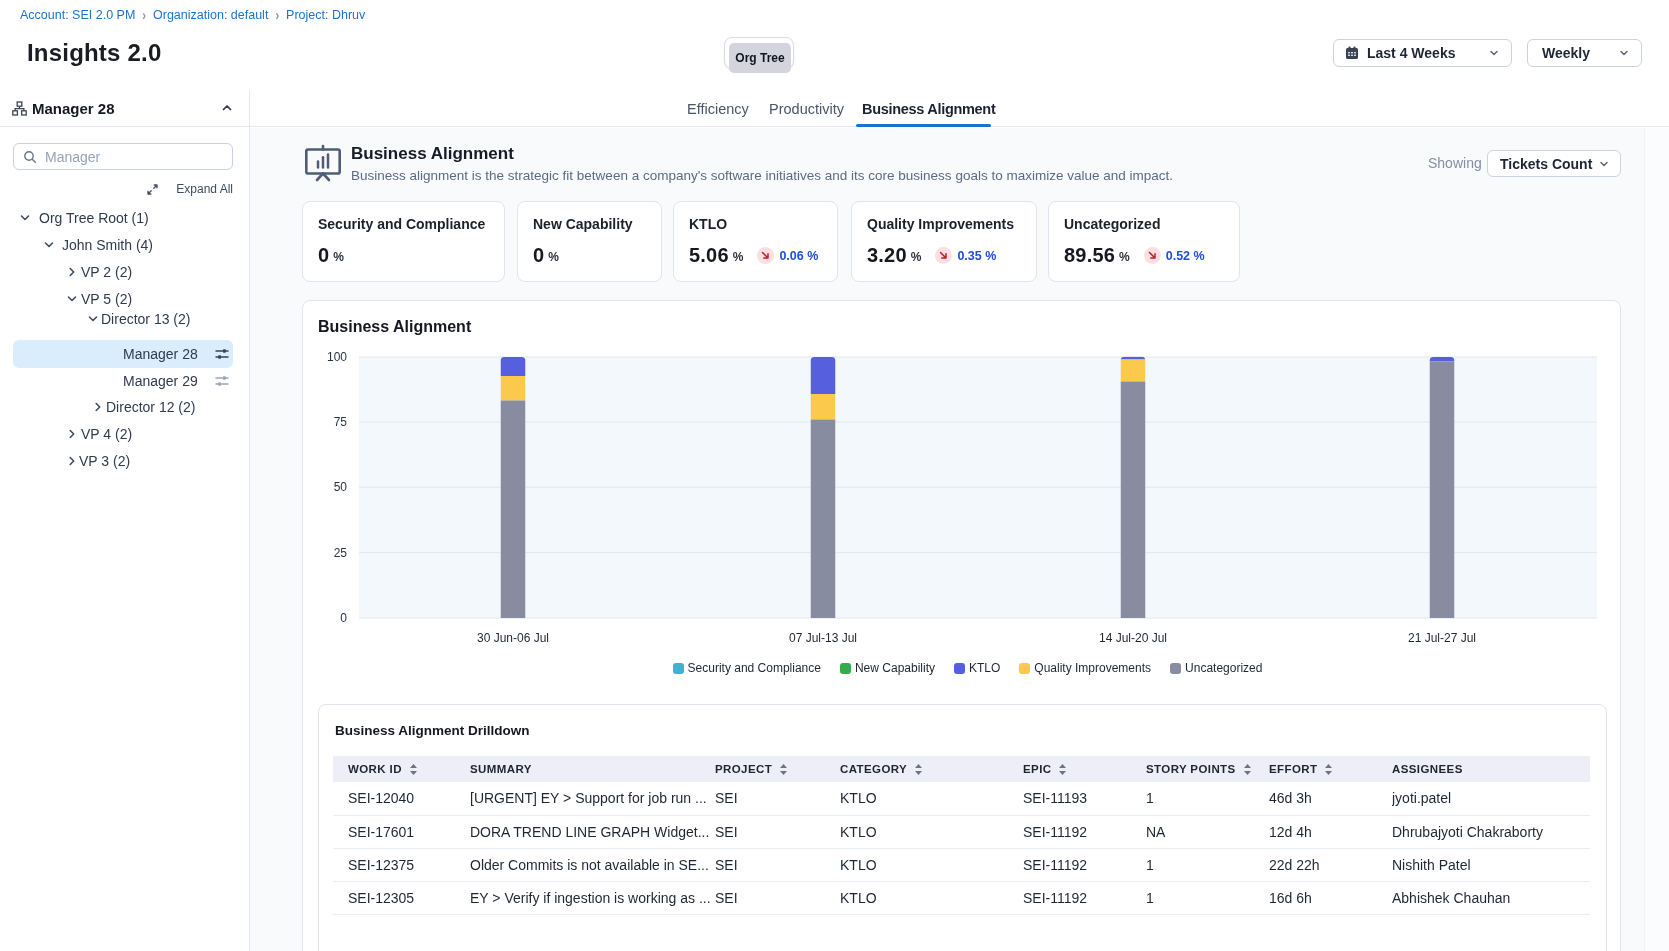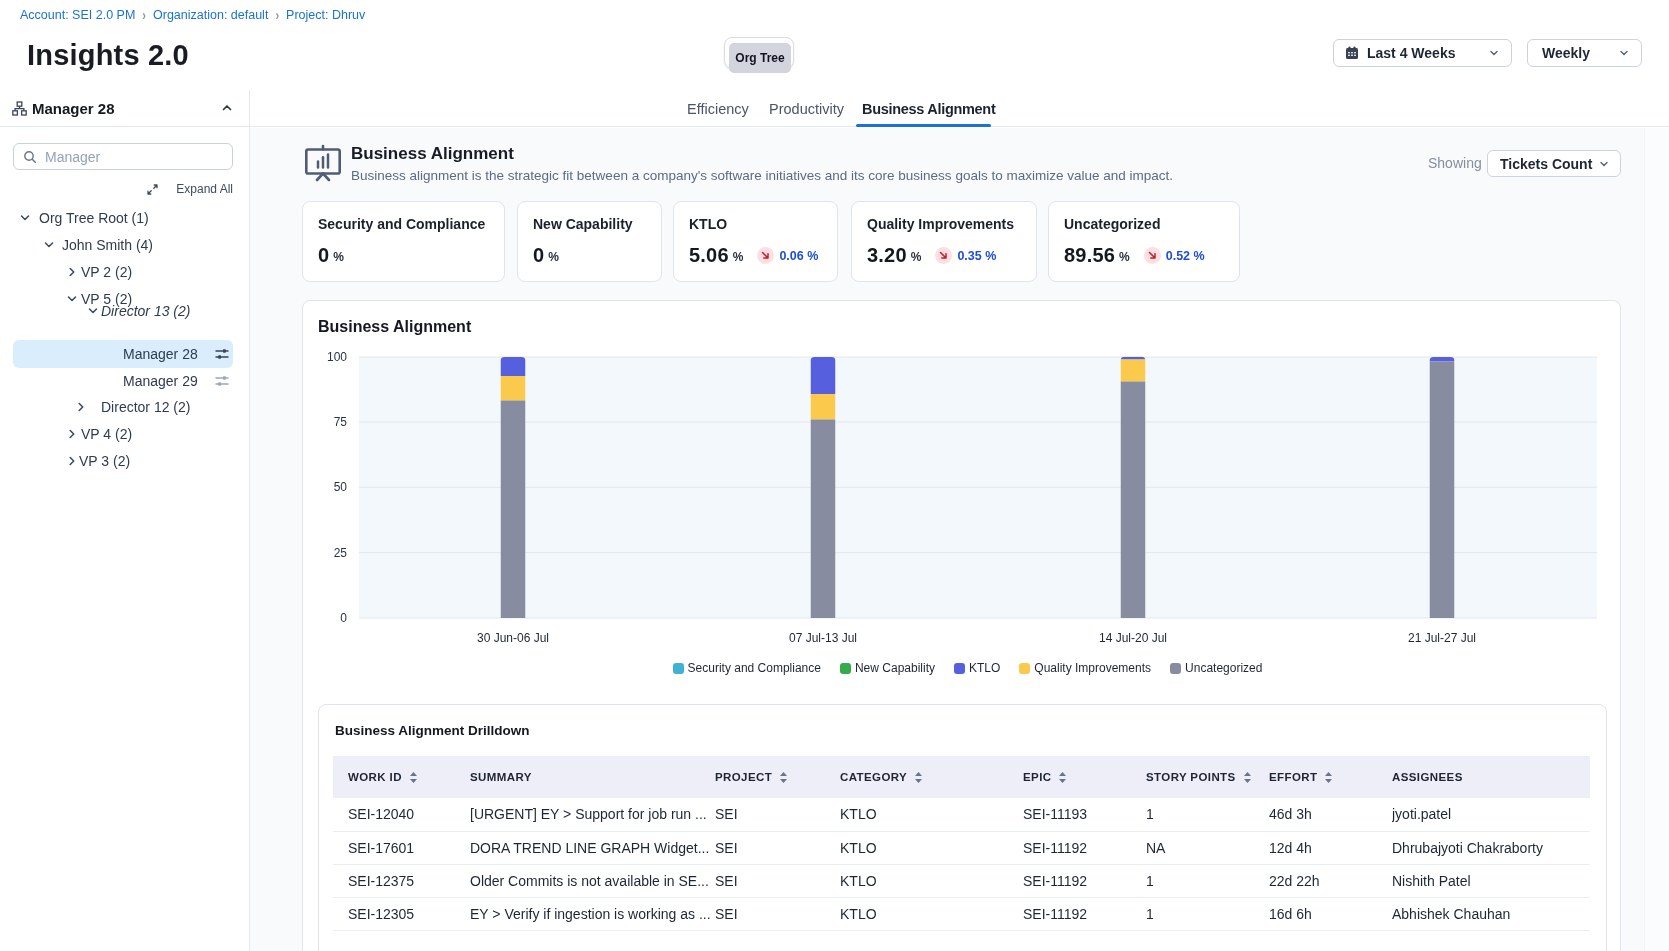--- a/index.html
+++ b/index.html
@@ -4,21 +4,21 @@
 <style>
 * { margin:0; padding:0; box-sizing:border-box; }
 html,body { width:1669px; height:951px; overflow:hidden; background:#fff;
   font-family:"Liberation Sans", sans-serif; }
 .abs { position:absolute; }
 #page { position:relative; width:1669px; height:951px; }
 
 
 #crumb { left:20px; top:8px; font-size:12.5px; color:#1a73cf; font-weight:500; display:flex; align-items:center; gap:7px;}
 #crumb .sep { color:#8b98ab; font-size:11px; font-weight:700; transform:scaleY(1.25);}
-#title { left:27px; top:39px; font-size:29px; font-weight:700; color:#191c22; letter-spacing:0.2px;}
+#title { left:27px; top:39px; font-size:24px; font-weight:700; color:#191c22; letter-spacing:0.2px;}
 #orgbtn { left:724px; top:37px; width:70px; height:32px; background:#fff; border:1px solid #dadbe4; border-radius:8px; box-shadow:0 1px 2px rgba(40,41,61,.08);}
 #orgbtn .inner { position:absolute; left:4px; top:5px; width:62px; height:30px; background:#d4d4df; border-radius:5px; display:flex; align-items:center; justify-content:center; font-size:12px; font-weight:600; color:#101420;}
 .drop { border:1px solid #ccd3de; border-radius:6px; background:#fff; display:flex; align-items:center; }
 #drop1 { left:1333px; top:39px; width:179px; height:28px; }
 #drop2 { left:1527px; top:39px; width:115px; height:28px; }
 .drop .lbl { font-size:14px; font-weight:600; color:#1f2633; }
 .chev { width:10px; height:10px; }
 
 
 #sidebar { left:0; top:90px; width:250px; height:861px; background:#fff; border-right:1px solid #e3e8f0;}
@@ -58,21 +58,21 @@
 .badge .bt { font-size:12.5px; font-weight:700; color:#1d4ed8; margin-left:5px; margin-top:1px;}
 
 
 #chartcard { left:52px; top:172px; width:1319px; height:660px; background:#fff; border:1px solid #dfe4ed; border-radius:8px;}
 #charttitle { position:absolute; left:15px; top:17px; font-size:16px; font-weight:700; color:#15181f;}
 
 
 #drillcard { position:absolute; left:15px; top:403px; width:1289px; height:560px; background:#fff; border:1px solid #dfe4ed; border-radius:8px;}
 #drilltitle { position:absolute; left:16px; top:18px; font-size:13.5px; font-weight:700; color:#15181f;}
 table { border-collapse:collapse; position:absolute; left:14px; top:51px; width:1257px; table-layout:fixed; }
-thead th { background:#edeef8; height:42px; font-size:11.5px; font-weight:700; color:#1e2430; text-align:left; letter-spacing:0.4px; padding:0; }
+thead th { background:#edeef8; height:26px; font-size:11.5px; font-weight:700; color:#1e2430; text-align:left; letter-spacing:0.4px; padding:0; }
 tbody td { height:33px; font-size:14px; color:#1f2633; border-bottom:1px solid #e9edf4; padding:0; white-space:nowrap; overflow:hidden;}
 th .hwrap { display:flex; align-items:center; gap:7px; }
 </style>
 </head>
 <body>
 <div id="page">
 
   <div class="abs" id="crumb">
     <span>Account: SEI 2.0 PM</span>
       <span class="sep">›</span>
@@ -155,21 +155,21 @@
           <path d="M4.2 2.5 L7.7 6 L4.2 9.5" fill="none" stroke="#3f4c63" stroke-width="1.6" stroke-linecap="round" stroke-linejoin="round"></path>
         </svg>
       <span style="margin-left:3px">VP 2 (2)</span>
     </div>
     <div class="trow" style="left:66px; top:195.5px;">
       <svg class="tchev" width="12" height="12" viewBox="0 0 12 12">
           <path d="M2.5 4 L6 7.5 L9.5 4" fill="none" stroke="#3f4c63" stroke-width="1.6" stroke-linecap="round" stroke-linejoin="round"></path>
         </svg>
       <span style="margin-left:3px">VP 5 (2)</span>
     </div>
-    <div class="trow" style="left:87px; top:207px;font-style:italic;">
+    <div class="trow" style="left:87px; top:215px;">
       <svg class="tchev" width="12" height="12" viewBox="0 0 12 12">
           <path d="M2.5 4 L6 7.5 L9.5 4" fill="none" stroke="#3f4c63" stroke-width="1.6" stroke-linecap="round" stroke-linejoin="round"></path>
         </svg>
       <span style="margin-left:2px">Director 13 (2)</span>
     </div>
     <div class="trow" style="left:123px; top:250px; width:110px;">
       <span>Manager 28</span>
       <svg style="position:absolute; left:92px;" width="14" height="14" viewBox="0 0 14 14">
           <g stroke="#36435a" stroke-width="1.3">
             <path d="M0.5 4 H13.5 M0.5 10 H13.5"></path>
@@ -185,21 +185,21 @@
       <svg style="position:absolute; left:92px;" width="14" height="14" viewBox="0 0 14 14">
           <g stroke="#9aa6b8" stroke-width="1.3">
             <path d="M0.5 4 H13.5 M0.5 10 H13.5"></path>
           </g>
           <g fill="#9aa6b8">
             <rect x="8" y="2.3" width="2.8" height="3.4" rx="0.6"></rect>
             <rect x="3.2" y="8.3" width="2.8" height="3.4" rx="0.6"></rect>
           </g>
         </svg>
     </div>
-    <div class="trow" style="left:75px; top:303.5px;gap:12px;">
+    <div class="trow" style="left:92px; top:303.5px;">
       <svg class="tchev" width="12" height="12" viewBox="0 0 12 12">
           <path d="M4.2 2.5 L7.7 6 L4.2 9.5" fill="none" stroke="#3f4c63" stroke-width="1.6" stroke-linecap="round" stroke-linejoin="round"></path>
         </svg>
       <span style="margin-left:2px">Director 12 (2)</span>
     </div>
     <div class="trow" style="left:66px; top:330.5px;">
       <svg class="tchev" width="12" height="12" viewBox="0 0 12 12">
           <path d="M4.2 2.5 L7.7 6 L4.2 9.5" fill="none" stroke="#3f4c63" stroke-width="1.6" stroke-linecap="round" stroke-linejoin="round"></path>
         </svg>
       <span style="margin-left:3px">VP 4 (2)</span>

